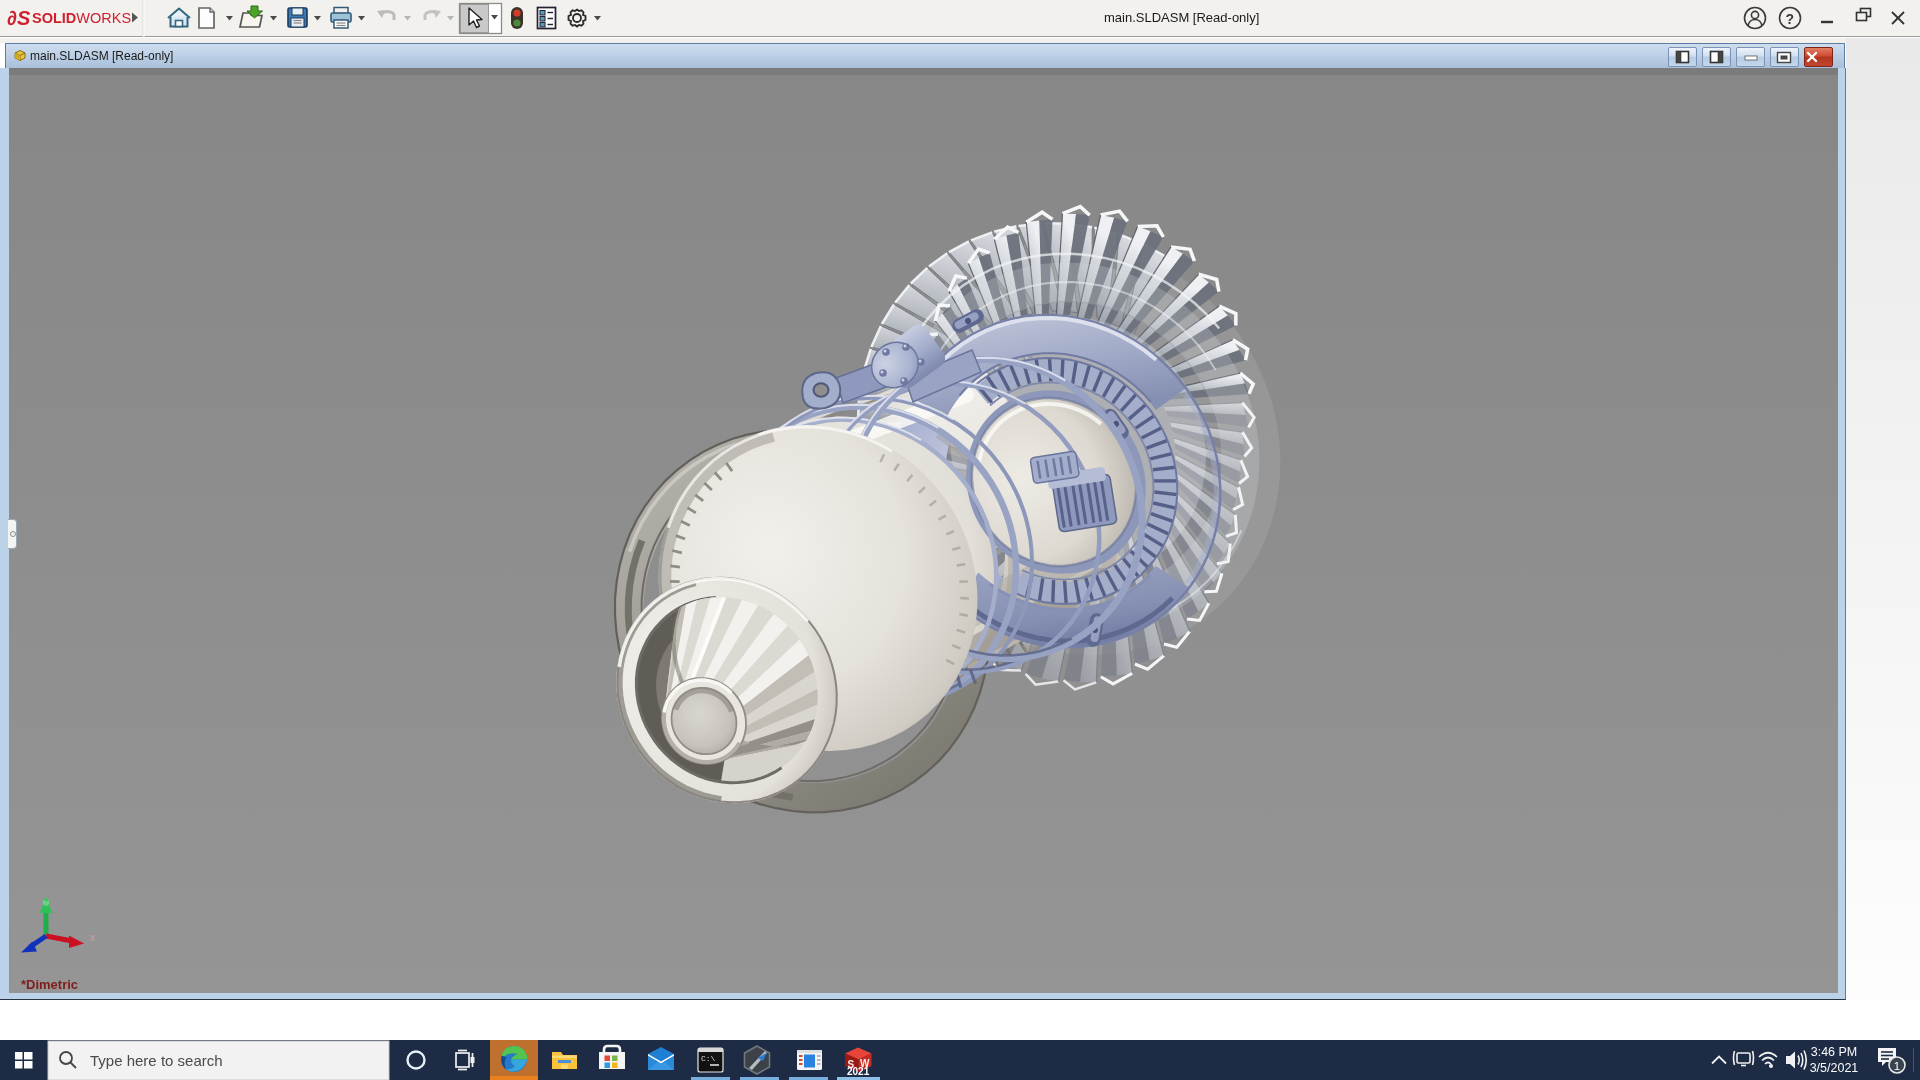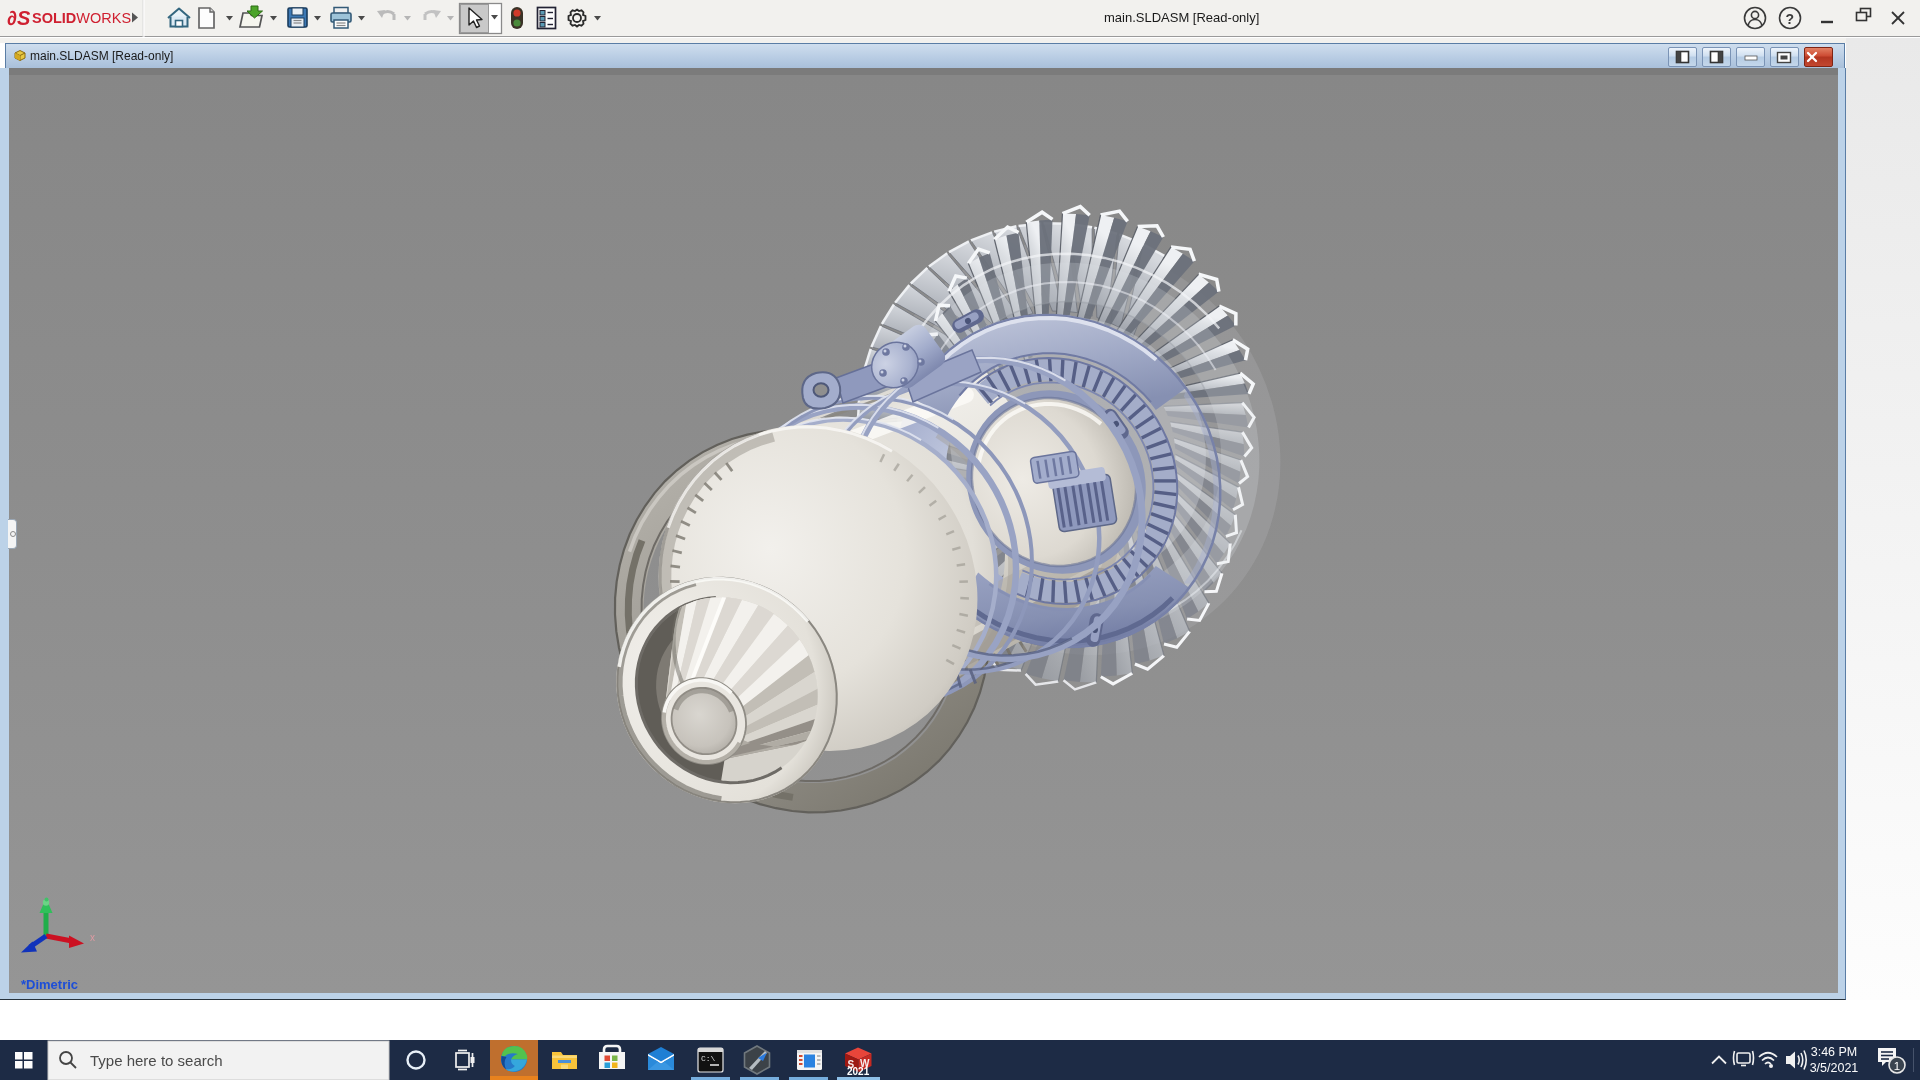--- a/index.html
+++ b/index.html
@@ -609,21 +609,21 @@
 <line x1="46" y1="936" x2="72" y2="941" stroke="#cc1122" stroke-width="5"></line>
 <path d="M 84 943.5 L 69 935.5 L 69 948 Z" fill="#cc1122"></path>
 <line x1="46" y1="936" x2="30" y2="947" stroke="#1133bb" stroke-width="5"></line>
 <path d="M 21 952.5 L 32.5 941.5 L 37 951.5 Z" fill="#1133bb"></path>
 <text x="90" y="941" font-size="10" fill="#dd9aa2" font-family="Liberation Sans, sans-serif">x</text>
 </g>
 </g>
 </svg>
 <div class="abs" id="darkband"></div>
 <div class="abs" id="lefttab"></div>
-<div class="abs" style="left:21px; top:977px; font-size:13px; font-weight:bold; color:#1d4ed8;">*Dimetric</div>
+<div class="abs" style="left:21px; top:977px; font-size:13px; font-weight:bold; color:#7f1d1d;">*Dimetric</div>
 
 <div class="abs" id="topbar"></div>
 <div class="abs" id="appframe"></div>
 <svg class="abs" style="left:0;top:0" width="640" height="37" viewBox="0 0 640 37">
 
   <g fill="#cf2030">
     <text x="7" y="25" font-family="Liberation Sans" font-size="20" font-style="italic" font-weight="bold">∂S</text>
     <text x="32" y="22.5" font-family="Liberation Sans" font-size="14.5" font-weight="bold">SOLID<tspan font-weight="normal">WORKS</tspan></text>
   </g>
   <path d="M 132 12.5 L 132 22.5 L 138 17.5 Z" fill="#555"></path>

